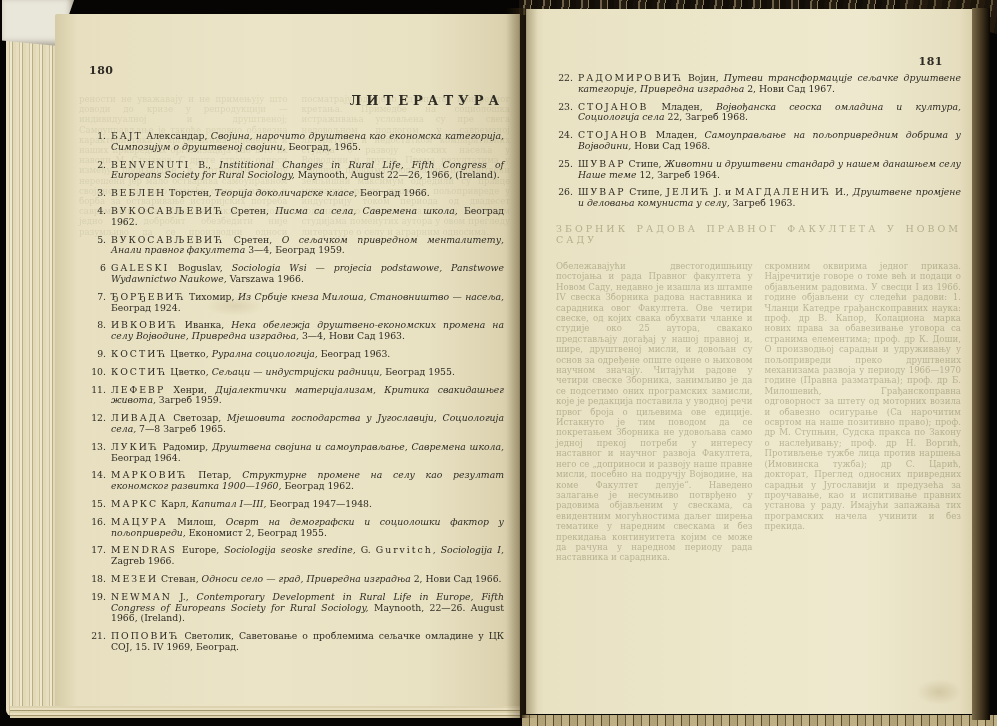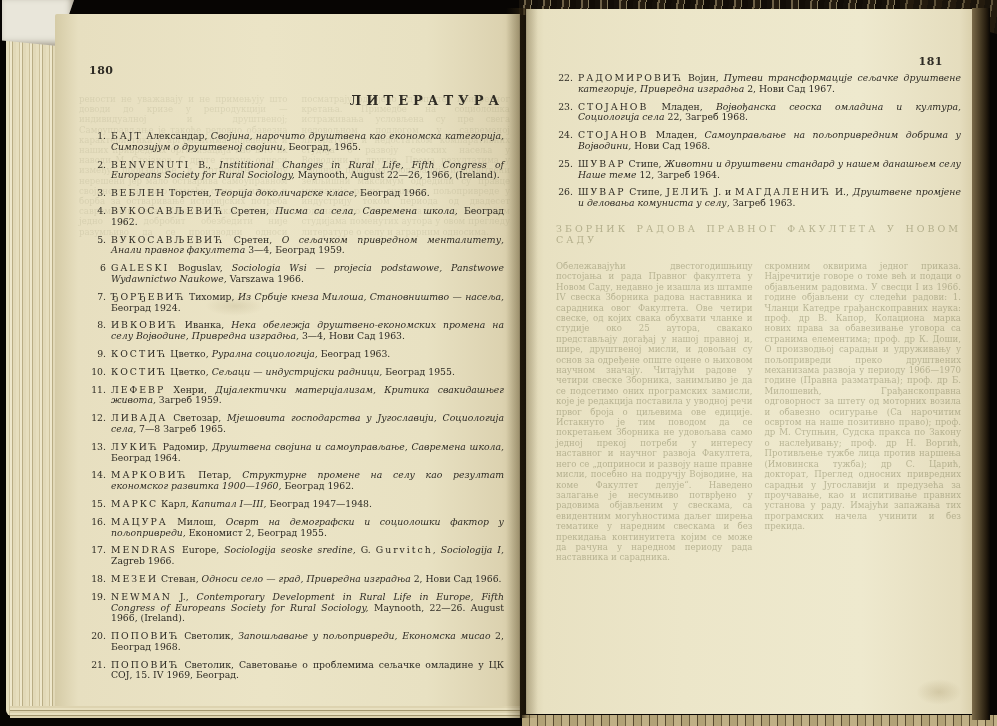--- a/index.html
+++ b/index.html
@@ -149,24 +149,20 @@
           </div>
           <div class="entry">
             <span class="num">18.</span>
             <span class="ebody"><span class="spaced">МЕЗЕИ</span><span class="rom"> Стеван, </span><span class="ital">Односи село — град, Привредна изградња</span><span class="rom"> 2, Нови Сад 1966.</span></span>
           </div>
           <div class="entry">
             <span class="num">19.</span>
             <span class="ebody"><span class="spaced">NEWMAN</span><span class="rom"> J., </span><span class="ital">Contemporary Development in Rural Life in Europe, Fifth Congress of Europeans Society for Rural Sociology,</span><span class="rom"> Maynooth, 22—26. August 1966, (Ireland).</span></span>
           </div>
           <div class="entry">
-            <span class="num">20.</span>
-            <span class="ebody"><span class="spaced">ПОПОВИЋ</span><span class="rom"> Светолик, </span><span class="ital">Запошљавање у пољопривреди, Економска мисао</span><span class="rom"> 2, Београд 1968.</span></span>
-          </div>
-          <div class="entry">
             <span class="num">21.</span>
             <span class="ebody"><span class="spaced">ПОПОВИЋ</span><span class="rom"> Светолик, Саветовање о проблемима сељачке омладине у ЦК СОЈ, 15. IV 1969, Београд.</span></span>
           </div>
         </div>
     </div>
   </div>
 
   <div class="page right">
     <div class="stain s1"></div>
     <div class="content">

